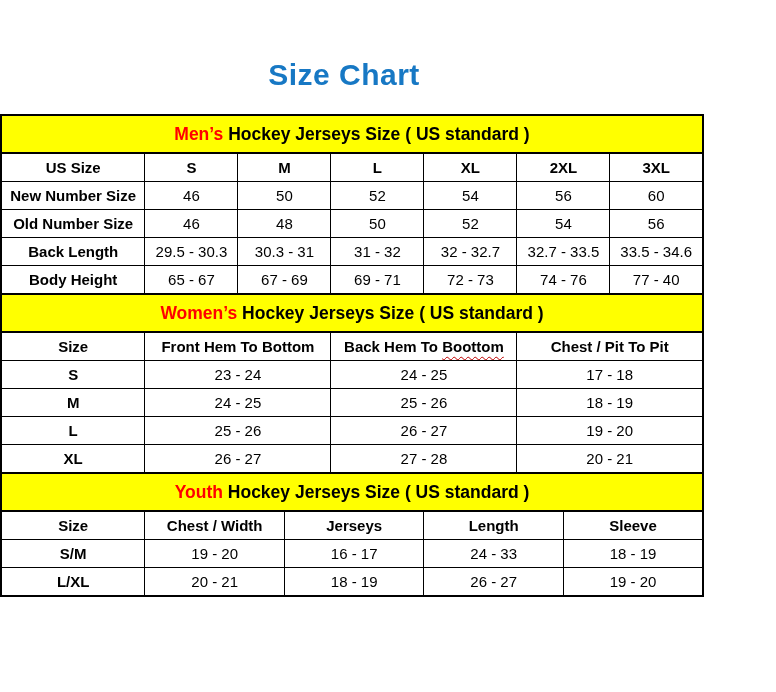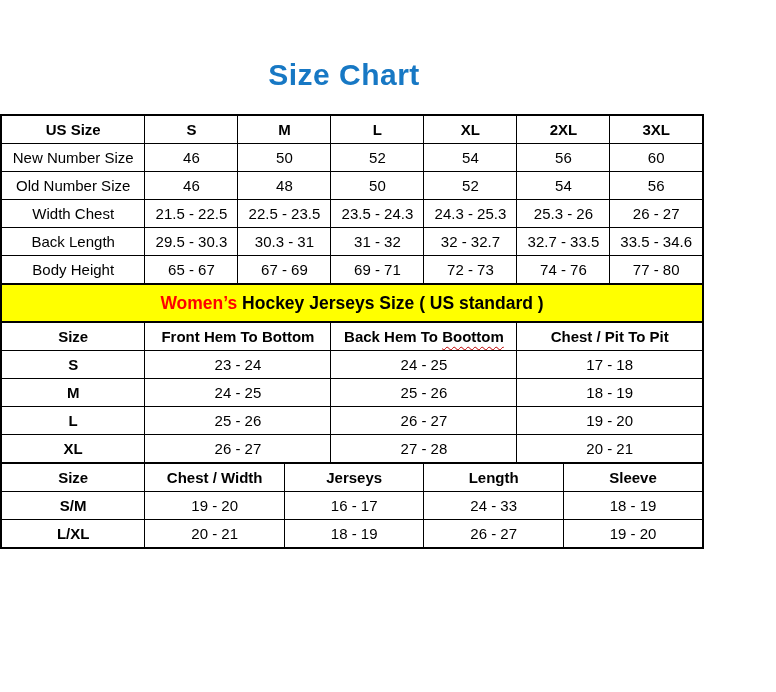--- a/index.html
+++ b/index.html
@@ -58,21 +58,21 @@
     height: 28px;
     border: 2.5px solid #000;
   }
   tr.band .hl {
     color: var(--highlight-red, #ff0000);
   }
   tr.head th {
     font-weight: 700;
     margin-top: 40px;
   }
-  td.rowlabel { font-weight: 400; }
+  td.rowlabel { font-weight: 700; }
   td.sizelabel { font-weight: 700; }
   .squiggle {
     text-decoration-line: underline;
     text-decoration-style: wavy;
     text-decoration-color: #c00000;
     text-decoration-thickness: 1px;
     text-underline-offset: 4px;
   }
 </style>
 </head>
@@ -88,20 +88,26 @@
       <colgroup>
         <col style="width:20.5%">
           <col style="width:13.25%">
           <col style="width:13.25%">
           <col style="width:13.25%">
           <col style="width:13.25%">
           <col style="width:13.25%">
           <col style="width:13.25%">
       </colgroup>
       <tbody>
+          <tr class="band">
+        <td colspan="7">
+          <span class="hl">Men’s</span>
+          <span>Hockey Jerseys Size ( US standard )</span>
+        </td>
+      </tr>
       <tr class="head">
         <th>US Size</th>
         <th>S</th>
         <th>M</th>
         <th>L</th>
         <th>XL</th>
         <th>2XL</th>
         <th>3XL</th>
       </tr>
       <tr>
@@ -116,45 +122,36 @@
       <tr>
         <td class="rowlabel">Old Number Size</td>
         <td>46</td>
         <td>48</td>
         <td>50</td>
         <td>52</td>
         <td>54</td>
         <td>56</td>
       </tr>
       <tr>
-        <td class="rowlabel">Width Chest</td>
-        <td>21.5 - 22.5</td>
-        <td>22.5 - 23.5</td>
-        <td>23.5 - 24.3</td>
-        <td>24.3 - 25.3</td>
-        <td>25.3 - 26</td>
-        <td>26 - 27</td>
-      </tr>
-      <tr>
         <td class="rowlabel">Back Length</td>
         <td>29.5 - 30.3</td>
         <td>30.3 - 31</td>
         <td>31 - 32</td>
         <td>32 - 32.7</td>
         <td>32.7 - 33.5</td>
         <td>33.5 - 34.6</td>
       </tr>
       <tr>
         <td class="rowlabel">Body Height</td>
         <td>65 - 67</td>
         <td>67 - 69</td>
         <td>69 - 71</td>
         <td>72 - 73</td>
         <td>74 - 76</td>
-        <td>77 - 80</td>
+        <td>77 - 40</td>
       </tr>
     </tbody>
       </table>
 
     <table class="size-table">
       <colgroup>
         <col style="width:20.5%">
           <col style="width:26.5%">
           <col style="width:26.5%">
           <col style="width:26.5%">
@@ -204,20 +201,26 @@
 
     <table class="size-table">
       <colgroup>
         <col style="width:20.5%">
           <col style="width:19.875%">
           <col style="width:19.875%">
           <col style="width:19.875%">
           <col style="width:19.875%">
       </colgroup>
       <tbody>
+          <tr class="band">
+        <td colspan="5">
+          <span class="hl">Youth</span>
+          <span>Hockey Jerseys Size ( US standard )</span>
+        </td>
+      </tr>
       <tr class="head">
         <th>Size</th>
         <th>Chest / Width</th>
         <th>Jerseys</th>
         <th>Length</th>
         <th>Sleeve</th>
       </tr>
       <tr>
         <td class="sizelabel">S/M</td>
         <td>19 - 20</td>

